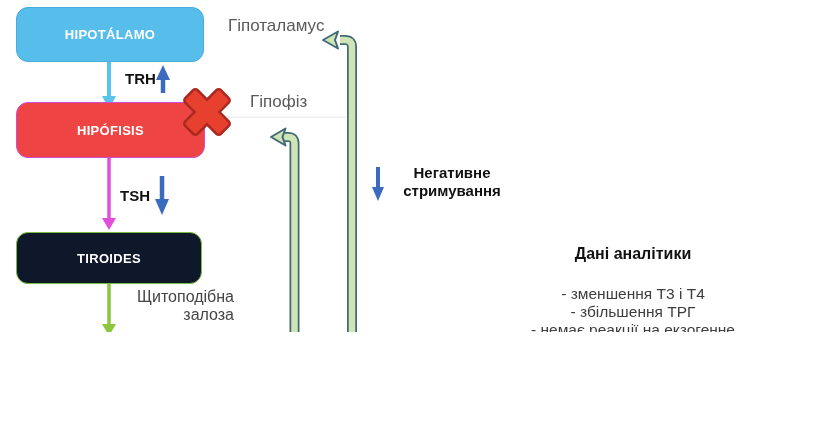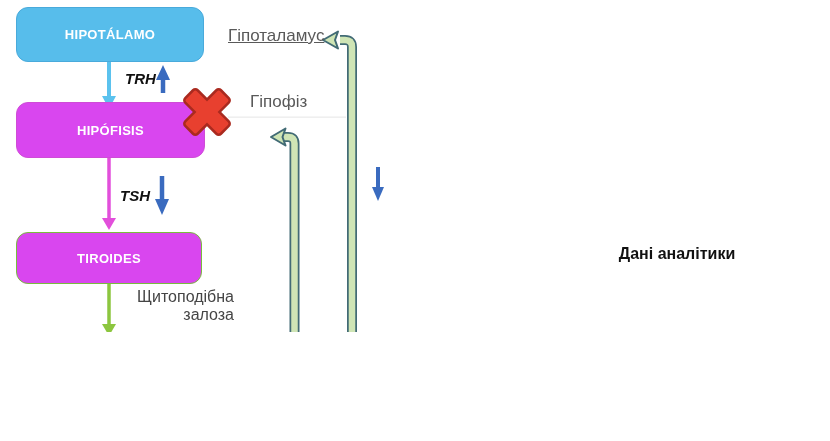--- a/index.html
+++ b/index.html
@@ -8,35 +8,35 @@
     font-family:"Liberation Sans",sans-serif;
   }
   svg.layer{position:absolute;left:0;top:0;pointer-events:none;}
   .layer-back{z-index:1;}
   .layer-front{z-index:3;}
   .box{
     position:absolute;z-index:2;display:flex;align-items:center;justify-content:center;
     border-radius:12px;color:#ffffff;font-weight:700;font-size:13px;letter-spacing:.3px;
   }
   .box-hypothalamus{left:16px;top:7px;width:186px;height:53px;background:#57bdeb;border:1px solid #49aadb;}
-  .box-pituitary{left:16px;top:102px;width:187px;height:54px;background:#d946ef;border:1px solid #cf4cd6;}
-  .box-thyroid{left:16px;top:232px;width:184px;height:50px;background:#d946ef;border:1px solid #79bc3e;}
+  .box-pituitary{left:16px;top:102px;width:187px;height:54px;background:#ef4444;border:1px solid #cf4cd6;}
+  .box-thyroid{left:16px;top:232px;width:184px;height:50px;background:#0f172a;border:1px solid #79bc3e;}
   .lbl{position:absolute;z-index:2;white-space:nowrap;}
   .ua-label{color:#595959;font-size:17px;}
-  .lbl-hypothalamus-ua{left:228px;top:26px;text-decoration:underline;}
+  .lbl-hypothalamus-ua{left:228px;top:16px;}
   .lbl-pituitary-ua{left:250px;top:92px;}
-  .hormone{font-weight:700;font-size:15px;color:#111111;font-style:italic;}
+  .hormone{font-weight:700;font-size:15px;color:#111111;}
   .lbl-trh{left:125px;top:70px;}
   .lbl-tsh{left:120px;top:187px;}
   .lbl-thyroid-gland{left:110px;top:288px;width:124px;white-space:normal;text-align:right;
     font-size:16px;line-height:18px;color:#454545;}
   .lbl-t4t3{left:97px;top:359px;font-weight:400;font-size:16px;color:#333333;}
   .lbl-negative{left:393px;top:164px;width:118px;white-space:normal;text-align:center;
     font-weight:700;font-size:15px;line-height:18px;color:#111111;}
-  .analytics{position:absolute;z-index:2;left:548px;top:245px;width:258px;text-align:center;}
+  .analytics{position:absolute;z-index:2;left:504px;top:245px;width:258px;text-align:center;}
   .analytics-title{font-weight:700;font-size:16px;color:#111111;}
   .analytics-items{margin-top:22px;font-size:15.5px;line-height:18px;color:#3d3d3d;}
 </style>
 </head>
 <body>
 
 <div class="canvas">
 
   <svg class="layer layer-back" width="830" height="441" viewBox="0 0 830 441">
 
@@ -101,23 +101,29 @@
   <div class="box box-thyroid">
     <span>TIROIDES</span>
   </div>
 
   <div class="lbl ua-label lbl-hypothalamus-ua">Гіпоталамус</div>
   <div class="lbl ua-label lbl-pituitary-ua">Гіпофіз</div>
   <div class="lbl hormone lbl-trh">TRH</div>
   <div class="lbl hormone lbl-tsh">TSH</div>
   <div class="lbl lbl-thyroid-gland">Щитоподібна залоза</div>
   <div class="lbl lbl-t4t3">T4 і T3</div>
+  <div class="lbl lbl-negative">Негативне стримування</div>
 
   <div class="analytics">
     <div class="analytics-title">Дані аналітики</div>
+    <div class="analytics-items">
+      <div>- зменшення Т3 і Т4</div>
+      <div>- збільшення ТРГ</div>
+      <div>- немає реакції на екзогенне введення ТРГ</div>
+    </div>
   </div>
 
   <svg class="layer layer-front" width="830" height="441" viewBox="0 0 830 441">
     <g transform="rotate(45 207 112)">
       <rect x="183" y="104.5" width="48" height="15" rx="2" fill="#aa2a1f" stroke="#aa2a1f" stroke-width="5"></rect>
       <rect x="199.5" y="88" width="15" height="48" rx="2" fill="#aa2a1f" stroke="#aa2a1f" stroke-width="5"></rect>
       <rect x="183" y="104.5" width="48" height="15" rx="2" fill="#e8402f"></rect>
       <rect x="199.5" y="88" width="15" height="48" rx="2" fill="#e8402f"></rect>
     </g>
   </svg>

